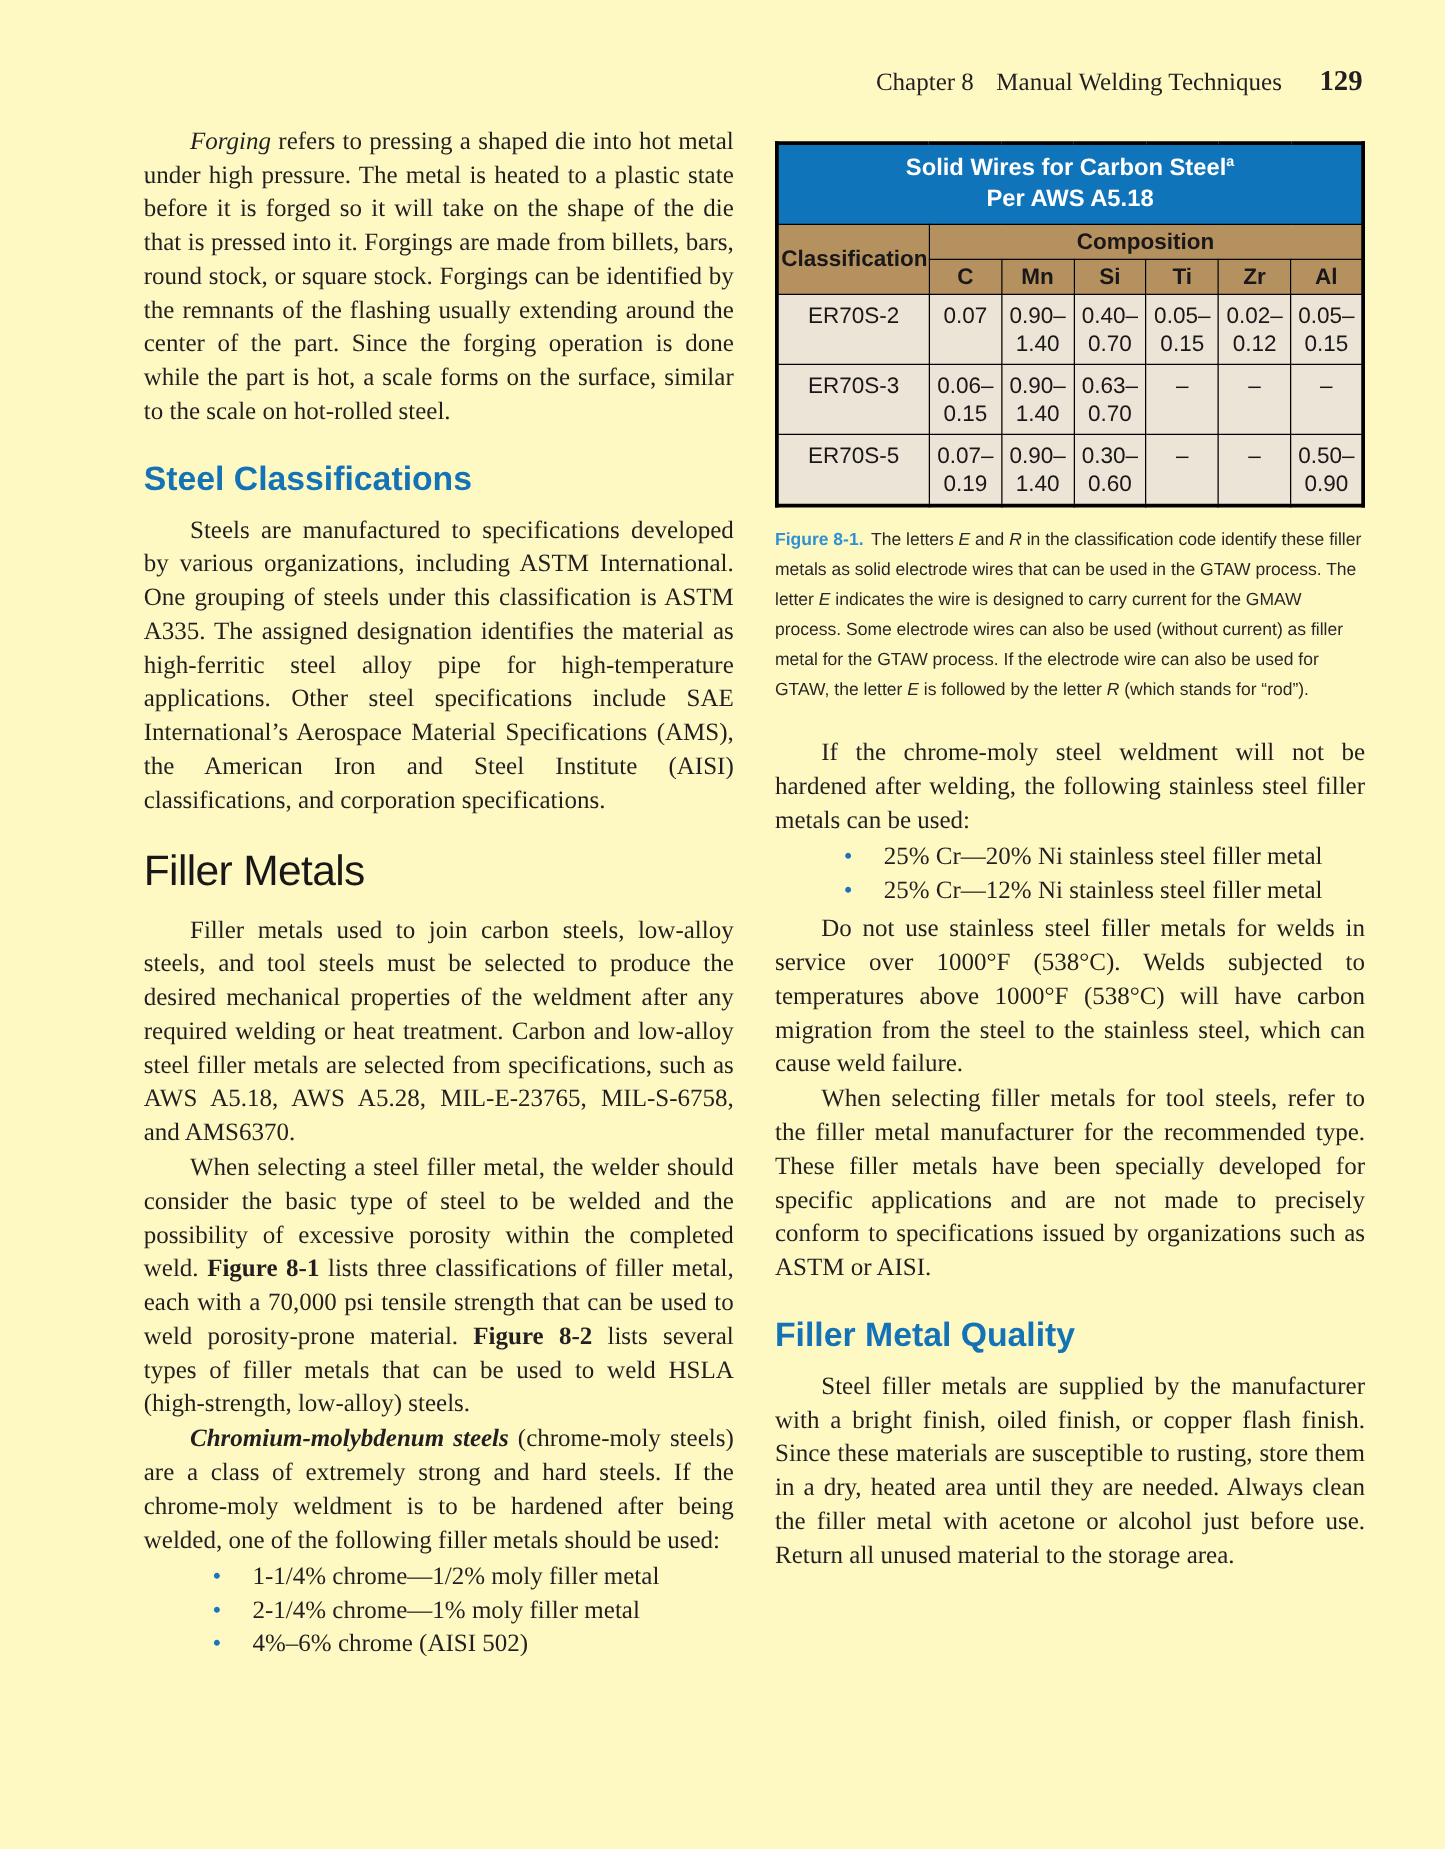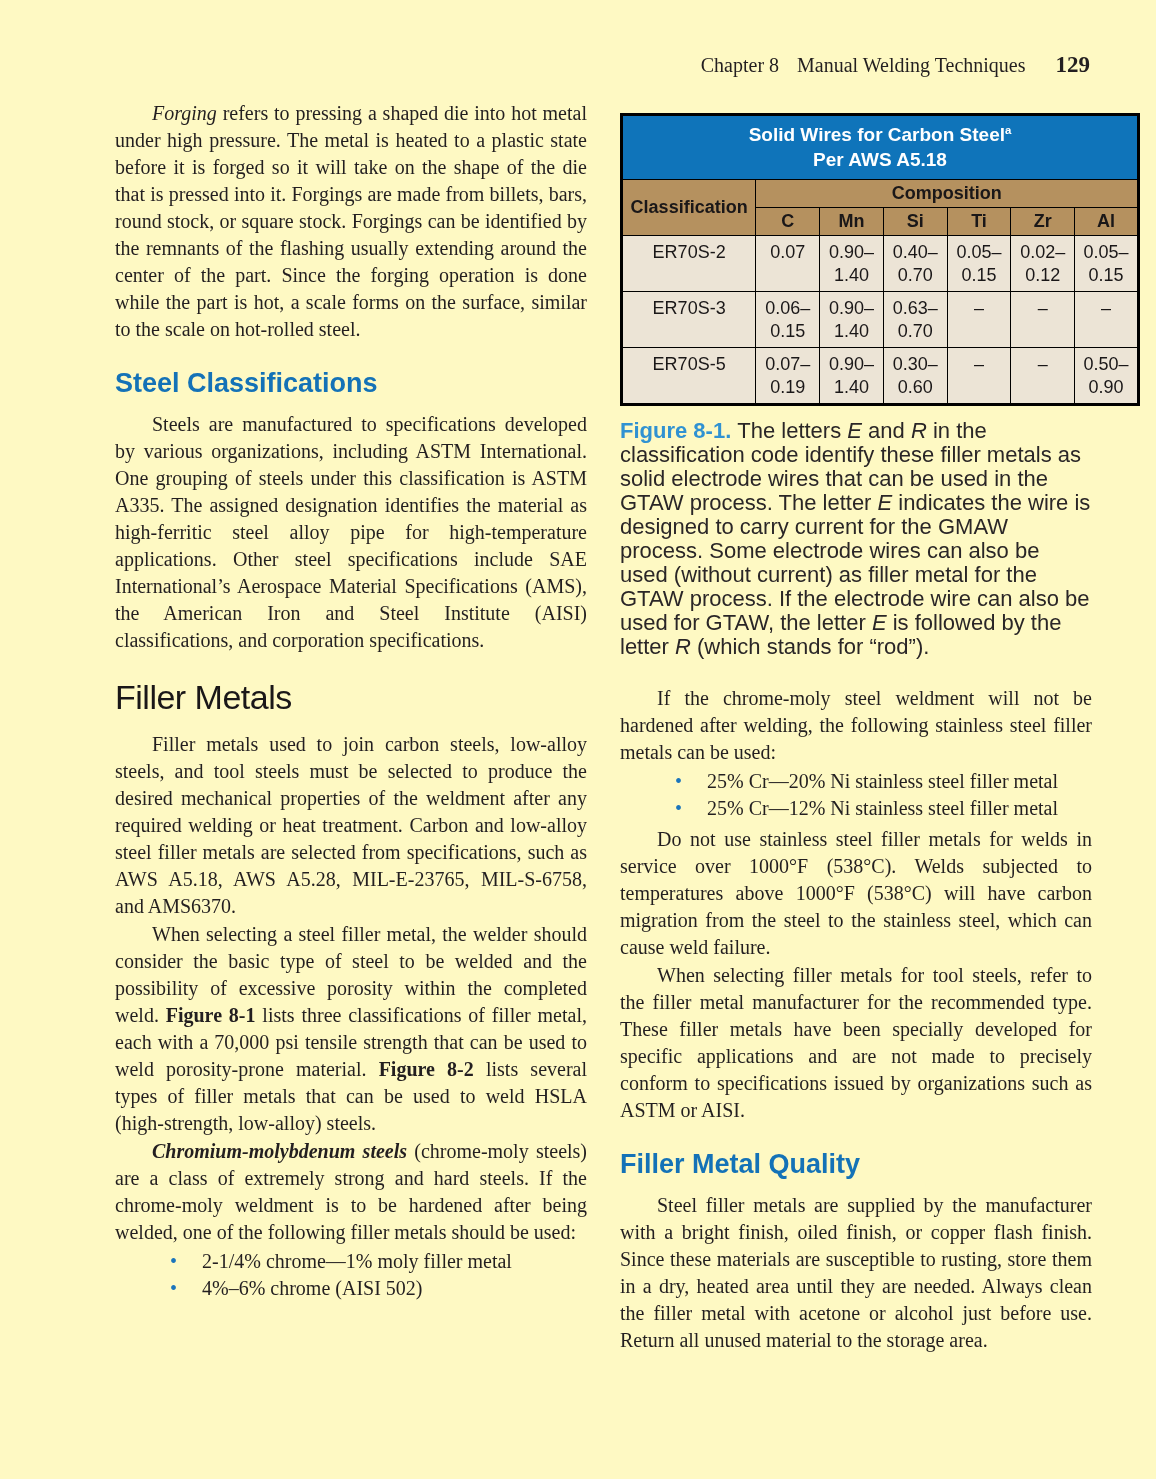--- a/index.html
+++ b/index.html
@@ -60,21 +60,21 @@
     font-size:20px; line-height:27px; position:relative; padding-left:32px;
   }
   .bullets li::before {
     content:"\2022"; position:absolute; left:0; top:0;
     color:var(--bullet-blue,#1b75bc); font-size:20px;
   }
 
   
   .figure { margin:0 0 26px 0; }
   .data-table {
-    width:520px; border-collapse:collapse; table-layout:fixed;
+    width:472px; border-collapse:collapse; table-layout:fixed;
     border:3px solid #000;
     font-family:"Liberation Sans", sans-serif;
   }
   .data-table col.c-class { width:120px; }
   .data-table col.c-el { width:57px; }
   .t-title {
     background:var(--table-title-bg,#0f74ba); color:#ffffff;
     font-size:19px; font-weight:bold; text-align:center;
     padding:6px 2px 7px 2px; border:1px solid #000;
   }
@@ -90,21 +90,21 @@
     border:1px solid #000; padding:5px 2px 4px 2px;
     line-height:23px; white-space:pre-line;
   }
   .footnote {
     font-family:"Liberation Sans", sans-serif;
     font-size:16px; color:#1a1718; margin:9px 0 0 24px;
   }
   .footnote sup { margin-right:13px; font-size:0.75em; }
   .caption {
     font-family:"Liberation Sans", sans-serif;
-    font-size:22px; line-height:24px; color:#2a2627;
+    font-size:14px; line-height:24px; color:#2a2627;
     margin:13px 0 0 0; text-align:left;
   }
   .fig-label { color:var(--caption-blue,#3092d2); font-weight:bold; margin-right:6px; }
   .first-after { margin-top:24px; }
 </style>
 </head>
 <body>
 
 <div class="page">
 
@@ -118,20 +118,21 @@
     <p class="body indent"><span class="i">Forging</span><span> refers to pressing a shaped die into hot metal under high pressure. The metal is heated to a plastic state before it is forged so it will take on the shape of the die that is pressed into it. Forgings are made from billets, bars, round stock, or square stock. Forgings can be identified by the remnants of the flashing usually extending around the center of the part. Since the forging operation is done while the part is hot, a scale forms on the surface, similar to the scale on hot-rolled steel.</span></p>
 
     <h2 class="h-section">Steel Classifications</h2>
     <p class="body indent">Steels are manufactured to specifications developed by various organizations, including ASTM International. One grouping of steels under this classification is ASTM A335. The assigned designation identifies the material as high-ferritic steel alloy pipe for high-temperature applications. Other steel specifications include SAE International’s Aerospace Material Specifications (AMS), the American Iron and Steel Institute (AISI) classifications, and corporation specifications.</p>
 
     <h1 class="h-major">Filler Metals</h1>
     <p class="body indent">Filler metals used to join carbon steels, low-alloy steels, and tool steels must be selected to produce the desired mechanical properties of the weldment after any required welding or heat treatment. Carbon and low-alloy steel filler metals are selected from specifications, such as AWS A5.18, AWS A5.28, MIL-E-23765, MIL-S-6758, and AMS6370.</p>
     <p class="body indent"><span>When selecting a steel filler metal, the welder should consider the basic type of steel to be welded and the possibility of excessive porosity within the completed weld. </span><span class="b">Figure 8-1</span><span> lists three classifications of filler metal, each with a 70,000 psi tensile strength that can be used to weld porosity-prone material. </span><span class="b">Figure 8-2</span><span> lists several types of filler metals that can be used to weld HSLA (high-strength, low-alloy) steels.</span></p>
     <p class="body indent"><span class="b i">Chromium-molybdenum steels</span><span> (chrome-moly steels) are a class of extremely strong and hard steels. If the chrome-moly weldment is to be hardened after being welded, one of the following filler metals should be used:</span></p>
     <ul class="bullets">
+      <li>1-1/4% chrome—1/2% moly filler metal</li>
       <li>2-1/4% chrome—1% moly filler metal</li>
       <li>4%–6% chrome (AISI 502)</li>
     </ul>
   </div>
 
   <div class="col col-right">
     <figure class="figure" style="margin:0 0 26px 0;">
       <table class="data-table">
         <colgroup>
           <col class="c-class">

